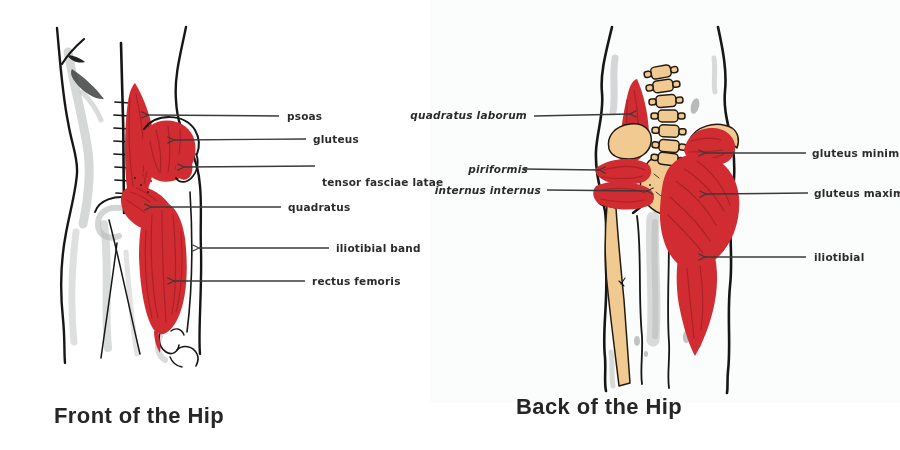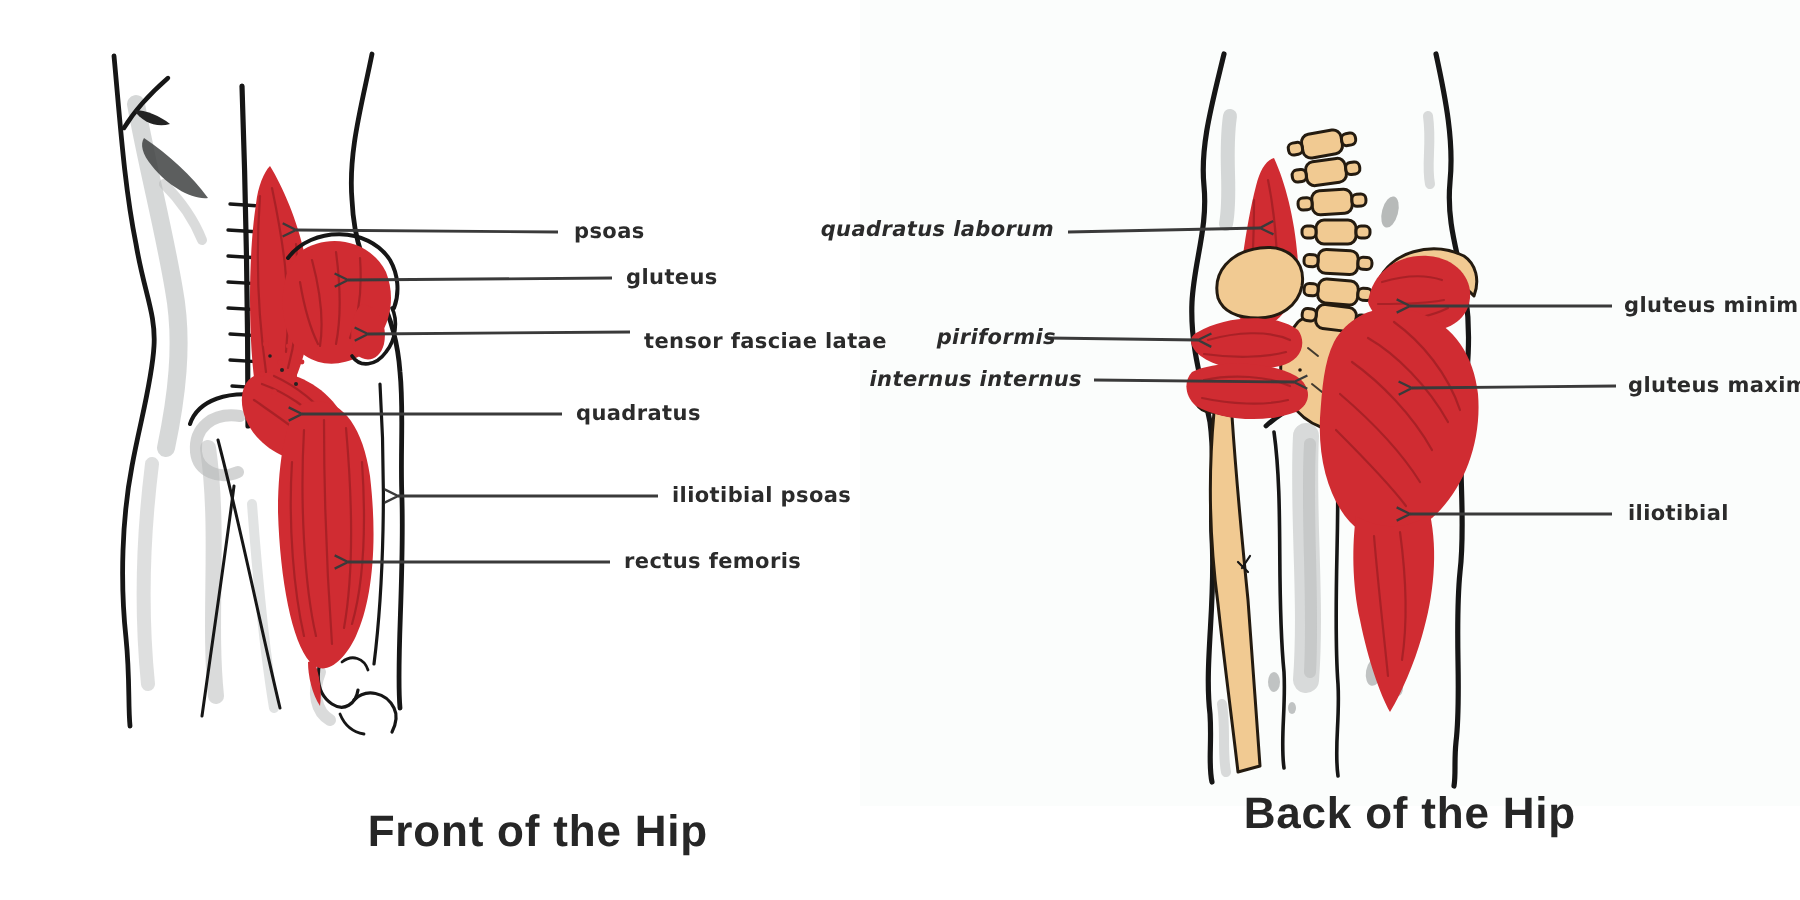--- a/index.html
+++ b/index.html
@@ -14,21 +14,21 @@
   svg.art{position:absolute;left:0;top:0;}
   .ink{fill:none;stroke:var(--sketch-black);stroke-linecap:round;stroke-linejoin:round;}
   .gray{fill:none;stroke:var(--sketch-gray);stroke-linecap:round;}
   .muscle{fill:var(--muscle-red);stroke:none;}
   .fiber{fill:none;stroke:var(--muscle-shadow);stroke-width:1.1;opacity:.75;stroke-linecap:round;}
   .bone{fill:var(--bone-tan);stroke:var(--bone-outline);stroke-width:1.5;stroke-linejoin:round;}
   .leader{fill:none;stroke:var(--leader-color);stroke-width:1.4;}
   .lbl{position:absolute;transform:translateY(-50%);font:700 10.5px "DejaVu Sans",sans-serif;
        letter-spacing:.2px;color:var(--label-color);white-space:nowrap;}
   .lbl.r{transform:translate(-100%,-50%);font-style:italic;}
-  .title{position:absolute;width:300px;text-align:right;font-weight:700;font-size:22px;
+  .title{position:absolute;width:300px;text-align:left;font-weight:700;font-size:22px;
          letter-spacing:.4px;color:var(--title-color);}
 </style>
 </head>
 <body>
 
 <div class="stage">
 
   <div class="panel"></div>
 
   <svg class="art" width="900" height="450" viewBox="0 0 900 450">
@@ -198,28 +198,28 @@
         <path class="leader" marker-end="url(#arrow)" d="M 547,190 L 647,191"></path>
         <path class="leader" marker-end="url(#arrow)" d="M 806,153 L 705,153"></path>
         <path class="leader" marker-end="url(#arrow)" d="M 808,193 L 706,194"></path>
         <path class="leader" marker-end="url(#arrow)" d="M 806,257 L 705,257"></path>
       </g>
     </g>
   </svg>
 
   <div class="lbl" style="left:287px;top:116px">psoas</div>
   <div class="lbl" style="left:313px;top:139px">gluteus</div>
-  <div class="lbl" style="left:322px;top:171px">tensor fasciae latae</div>
+  <div class="lbl" style="left:322px;top:182px">tensor fasciae latae</div>
   <div class="lbl" style="left:288px;top:207px">quadratus</div>
-  <div class="lbl" style="left:336px;top:248px">iliotibial psoas</div>
+  <div class="lbl" style="left:336px;top:248px">iliotibial band</div>
   <div class="lbl" style="left:312px;top:281px">rectus femoris</div>
 
   <div class="lbl r" style="left:527px;top:115px">quadratus laborum</div>
   <div class="lbl r" style="left:528px;top:169px">piriformis</div>
   <div class="lbl r" style="left:541px;top:190px">internus internus</div>
   <div class="lbl" style="left:812px;top:153px">gluteus minimus</div>
   <div class="lbl" style="left:814px;top:193px">gluteus maximus</div>
   <div class="lbl" style="left:814px;top:257px">iliotibial</div>
 
   <div class="title" style="left:54px;top:403px">Front of the Hip</div>
-  <div class="title" style="left:488px;top:394px">Back of the Hip</div>
+  <div class="title" style="left:516px;top:394px">Back of the Hip</div>
 
 </div>
 
 </body></html>

